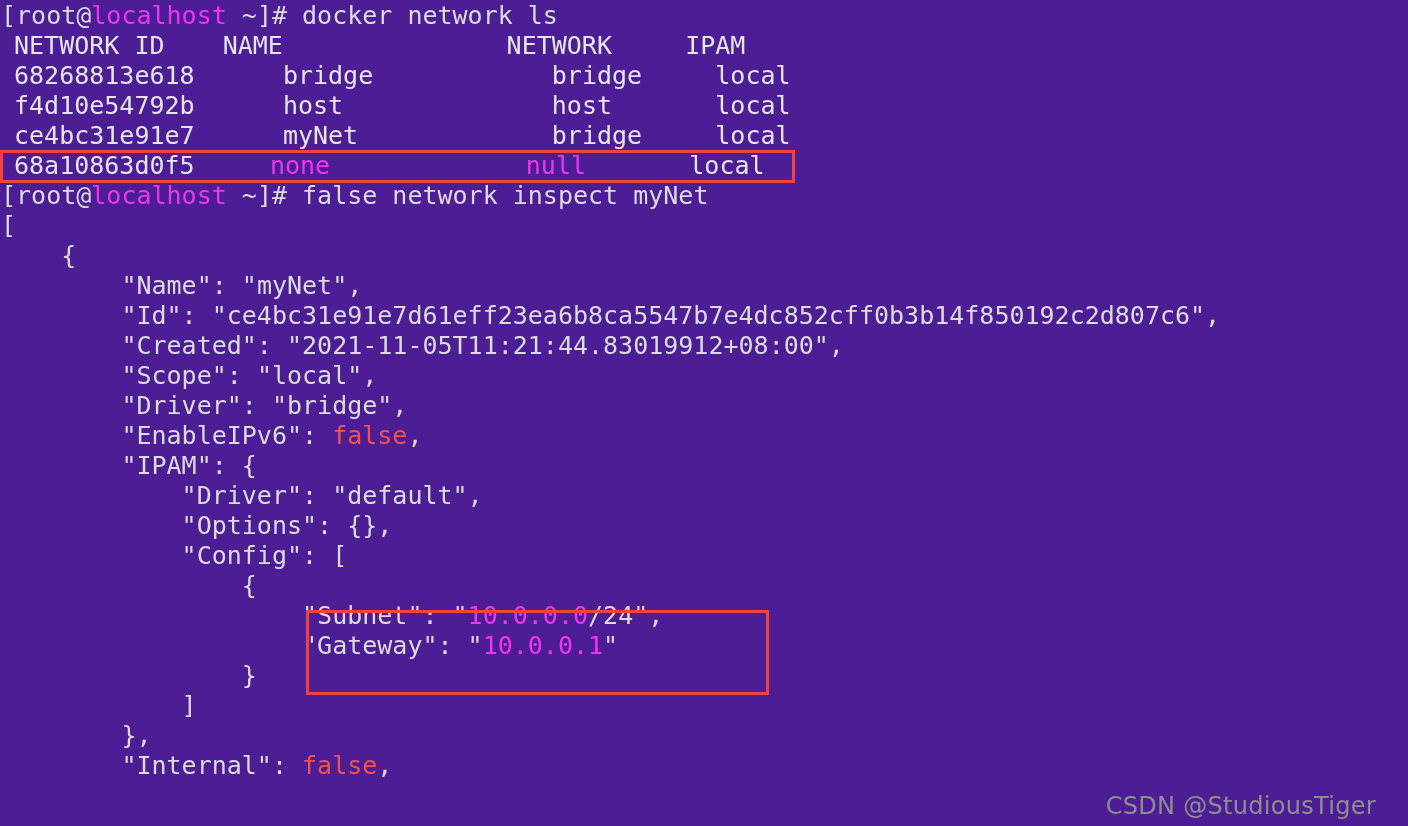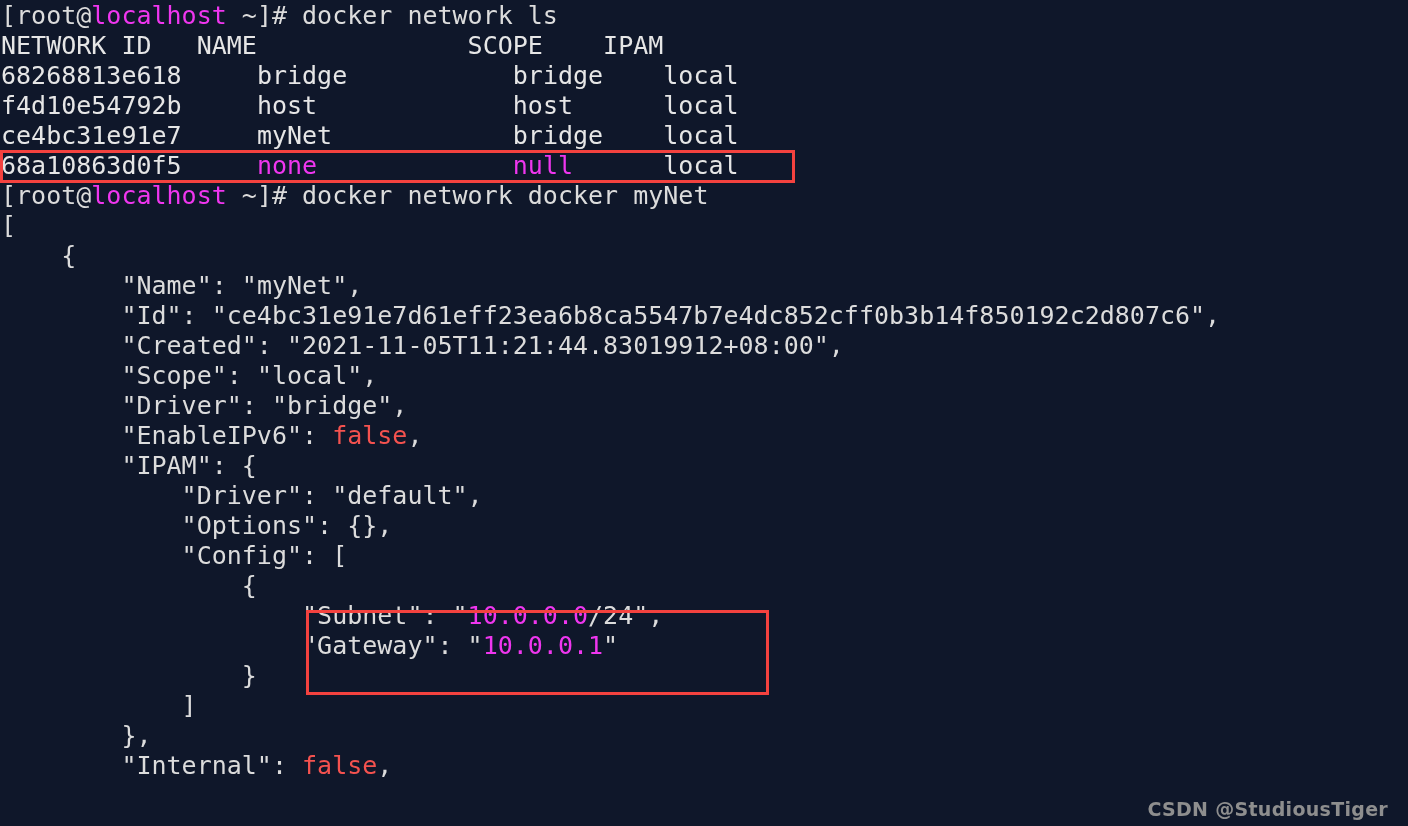--- a/index.html
+++ b/index.html
@@ -12,42 +12,42 @@
     width: 1408px;
     height: 826px;
     overflow: hidden;
     font-family: "DejaVu Sans Mono", "Liberation Mono", monospace;
   }
 
   #terminal {
     position: relative;
     width: 1408px;
     height: 826px;
-    background: #0f172a;
+    background: #4c1d95;
     color: #e8e8e8;
   }
 
   .screen {
     position: absolute;
     top: 0;
     left: 0;
     padding: 1px 0 0 1px;
   }
 
   .line {
     height: 30px;
     line-height: 30px;
     font-size: 25px;
     letter-spacing: 0px;
     white-space: pre;
     color: #dcdcdc;
   }
 
   
-  .c-white   { color: #e6e6e6; }
+  .c-white   { color: #e6e6e6; margin-left: 13px; }
   .c-magenta { color: #ef36ef; }
   .c-red     { color: #f4524f; }
   .c-plain   { color: #dcdcdc; }
 
   
   .hl-box {
     position: absolute;
     border: 3px solid #f4423f;
     box-sizing: border-box;
     pointer-events: none;
@@ -61,51 +61,50 @@
   }
   #hl-subnet-box {
     left: 306px;
     top: 610px;
     width: 463px;
     height: 85px;
   }
 
   #watermark {
     position: absolute;
-    right: 20px;
+    right: 32px;
     bottom: 6px;
     font-family: "DejaVu Sans", "Liberation Sans", sans-serif;
-    font-size: 19px;
+    font-size: 24px;
     color: #8e8e8e;
     letter-spacing: 0.3px;
     white-space: pre;
-    font-weight: bold;
   }
 </style>
 </head>
 <body>
 
 <div id="terminal">
 
   <div class="screen">
 
     <div class="line"><span class="c-plain">[root@</span><span class="c-magenta">localhost</span><span class="c-plain"> ~]# </span><span class="c-plain">docker network ls</span></div>
 
-    <div class="line"><span class="c-white">NETWORK ID</span><span>   </span><span class="c-white">NAME</span><span>              </span><span class="c-white">SCOPE</span><span>    </span><span class="c-white">IPAM</span></div>
+    <div class="line"><span class="c-white">NETWORK ID</span><span>   </span><span class="c-white">NAME</span><span>              </span><span class="c-white">NETWORK</span><span>    </span><span class="c-white">IPAM</span></div>
 
     <div class="line"><span class="c-white">68268813e618</span><span>     </span><span class="c-white">bridge</span><span>           </span><span class="c-white">bridge</span><span>    </span><span class="c-white">local</span></div>
 
 
     <div class="line"><span class="c-white">f4d10e54792b</span><span>     </span><span class="c-white">host</span><span>             </span><span class="c-white">host</span><span>      </span><span class="c-white">local</span></div>
 
     <div class="line"><span class="c-white">ce4bc31e91e7</span><span>     </span><span class="c-white">myNet</span><span>            </span><span class="c-white">bridge</span><span>    </span><span class="c-white">local</span></div>
 
     <div class="line"><span class="c-white">68a10863d0f5</span><span>     </span><span class="c-magenta">none</span><span>             </span><span class="c-magenta">null</span><span>      </span><span class="c-white">local</span></div>
 
-    <div class="line"><span class="c-plain">[root@</span><span class="c-magenta">localhost</span><span class="c-plain"> ~]# </span><span class="c-plain">docker network docker myNet</span></div>
+    <div class="line"><span class="c-plain">[root@</span><span class="c-magenta">localhost</span><span class="c-plain"> ~]# </span><span class="c-plain">false network inspect myNet</span></div>
 
     <div class="line">[</div>
     <div class="line">    {</div>
 
     <div class="line"><span class="c-plain">        "Name": </span><span class="c-plain">"myNet",</span></div>
 
     <div class="line"><span class="c-plain">        "Id": </span><span class="c-plain">"ce4bc31e91e7d61eff23ea6b8ca5547b7e4dc852cff0b3b14f850192c2d807c6",</span></div>
 
     <div class="line"><span class="c-plain">        "Created": </span><span class="c-plain">"2021-11-05T11:21:44.83019912+08:00",</span></div>
 

